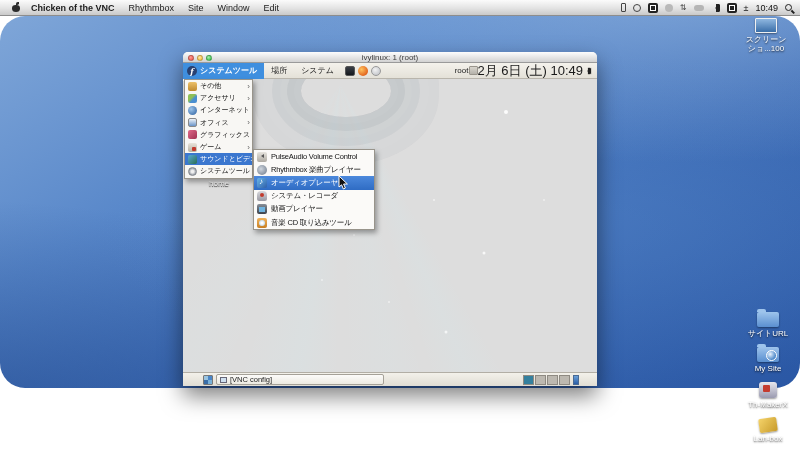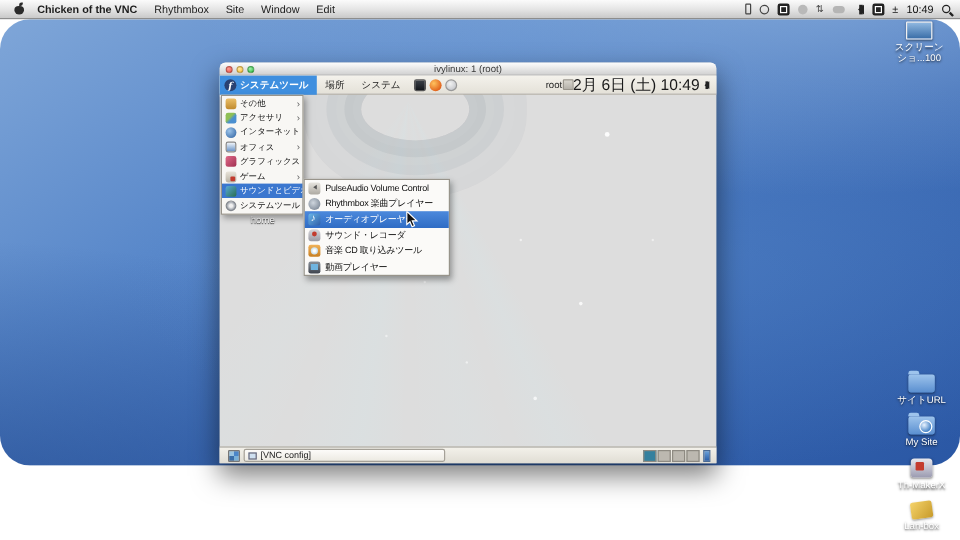--- a/index.html
+++ b/index.html
@@ -139,21 +139,21 @@
   .s-cd{background:linear-gradient(#f0b25a,#c87f22);position:relative;}
   .s-cd::after{content:"";position:absolute;left:2px;top:2px;width:6px;height:6px;border-radius:50%;background:radial-gradient(circle,#fff 20%,#cfe2ee 60%);}
   .s-vid{background:linear-gradient(#888f98,#3c424c);position:relative;}
   .s-vid::after{content:"";position:absolute;left:2px;top:2.5px;width:6px;height:5px;background:#6fb4e0;}
 
   .cursor{position:absolute;left:155px;top:124px;z-index:30;}
 
   
   .vnc-taskbar{position:absolute;left:0;bottom:0;width:100%;height:14px;
     background:linear-gradient(#f3f1ea,#e0ddd4);border-top:1px solid #b2aea5;
-    display:flex;align-items:center;padding:0 4px;}
+    display:flex;align-items:center;padding:0 17px;}
   .tb-showdesk{width:10px;height:10px;margin:0 3px;background:
     conic-gradient(#4a86c8 0 25%, #78b0d8 0 50%, #3a6ea8 0 75%, #9ac4e0 0 100%);border:1px solid #777;border-radius:1px;}
   .tb-task{width:168px;height:11px;background:linear-gradient(#fcfbf9,#eceae2);
     border:1px solid #a5a198;border-radius:2px;display:flex;align-items:center;gap:3px;
     font-size:7.5px;color:#222;padding:0 3px;white-space:nowrap;overflow:hidden;}
   .tb-winic{width:7px;height:6px;border:1px solid #667;background:#cfe0f0;flex:0 0 7px;}
   .tb-right{margin-left:auto;display:flex;align-items:center;gap:1px;padding-right:1px;}
   .ws{width:11px;height:10px;background:#bcb8b0;border:1px solid #8e8a82;}
   .ws.active{background:var(--workspace_active,#34809e);}
   .tb-mini{width:6px;height:10px;background:linear-gradient(#6aa0d8,#2a5ea8);border:1px solid #4a6a94;margin-left:2px;}
@@ -297,29 +297,29 @@
         <div class="sm-row">
           <span class="sm-ic s-rb"></span>
           <span>Rhythmbox 楽曲プレイヤー</span>
         </div>
         <div class="sm-row active">
           <span class="sm-ic s-audio"></span>
           <span>オーディオプレーヤー</span>
         </div>
         <div class="sm-row">
           <span class="sm-ic s-rec"></span>
-          <span>サウンド・レコーダ</span>
+          <span>システム・レコーダ</span>
+        </div>
+        <div class="sm-row">
+          <span class="sm-ic s-vid"></span>
+          <span>動画プレイヤー</span>
         </div>
         <div class="sm-row">
           <span class="sm-ic s-cd"></span>
           <span>音楽 CD 取り込みツール</span>
-        </div>
-        <div class="sm-row">
-          <span class="sm-ic s-vid"></span>
-          <span>動画プレイヤー</span>
         </div>
       </div>
 
       <svg class="cursor" width="12" height="14" viewBox="0 0 12 14">
         <polygon points="1,0 1,11 3.6,8.8 5.4,13 7.4,12 5.6,8 9.4,8" fill="#111" stroke="#fff" stroke-width="1"></polygon>
       </svg>
 
       <div class="vnc-taskbar">
         <span class="tb-showdesk"></span>
         <div class="tb-task">

